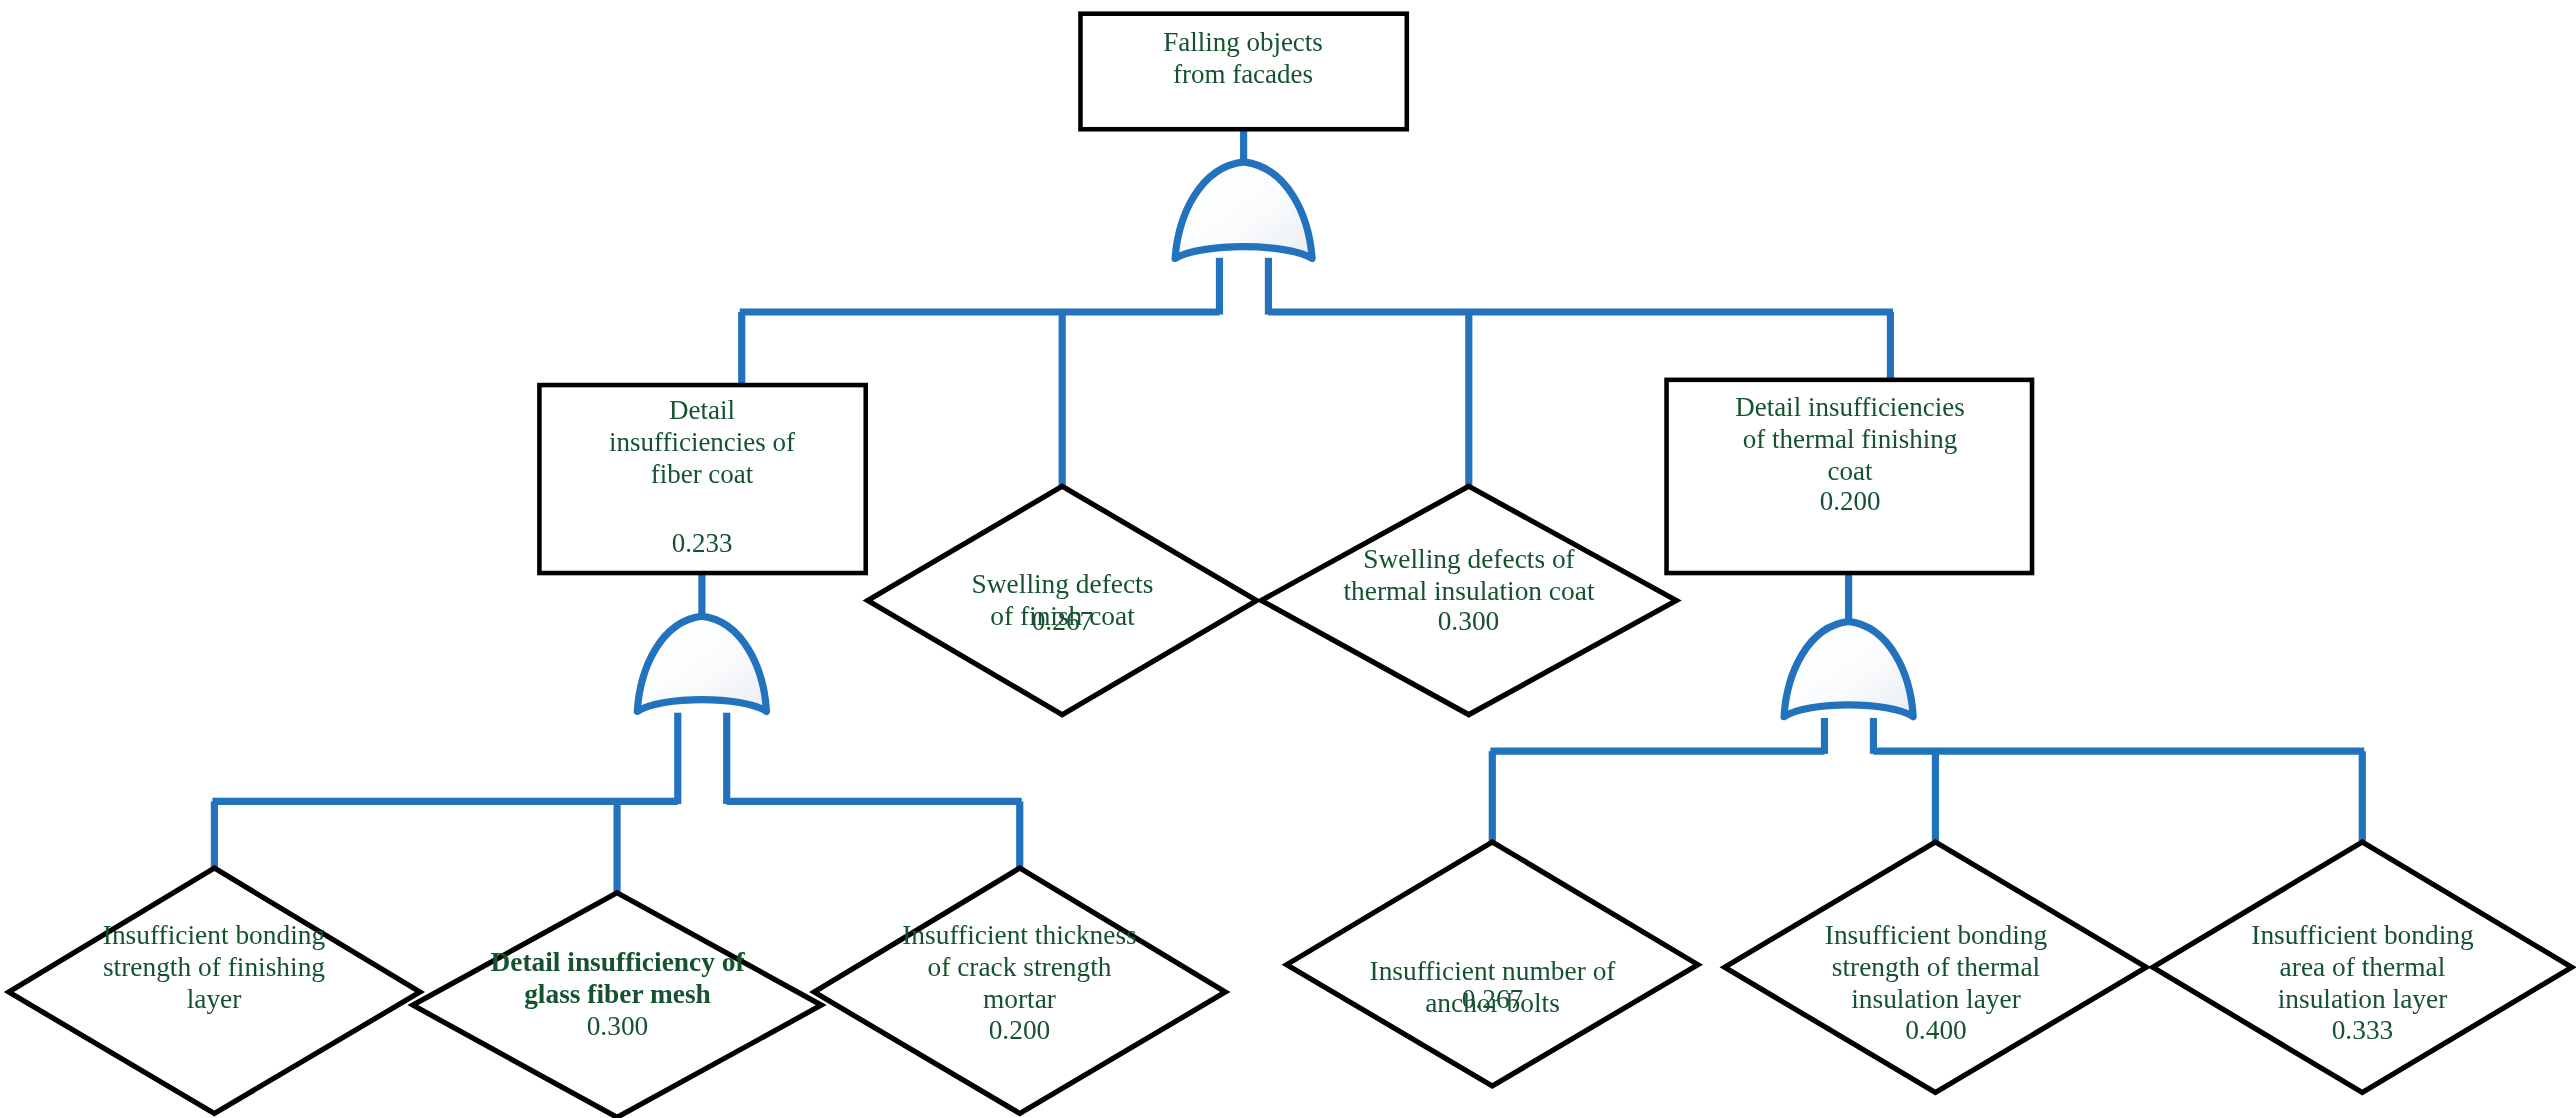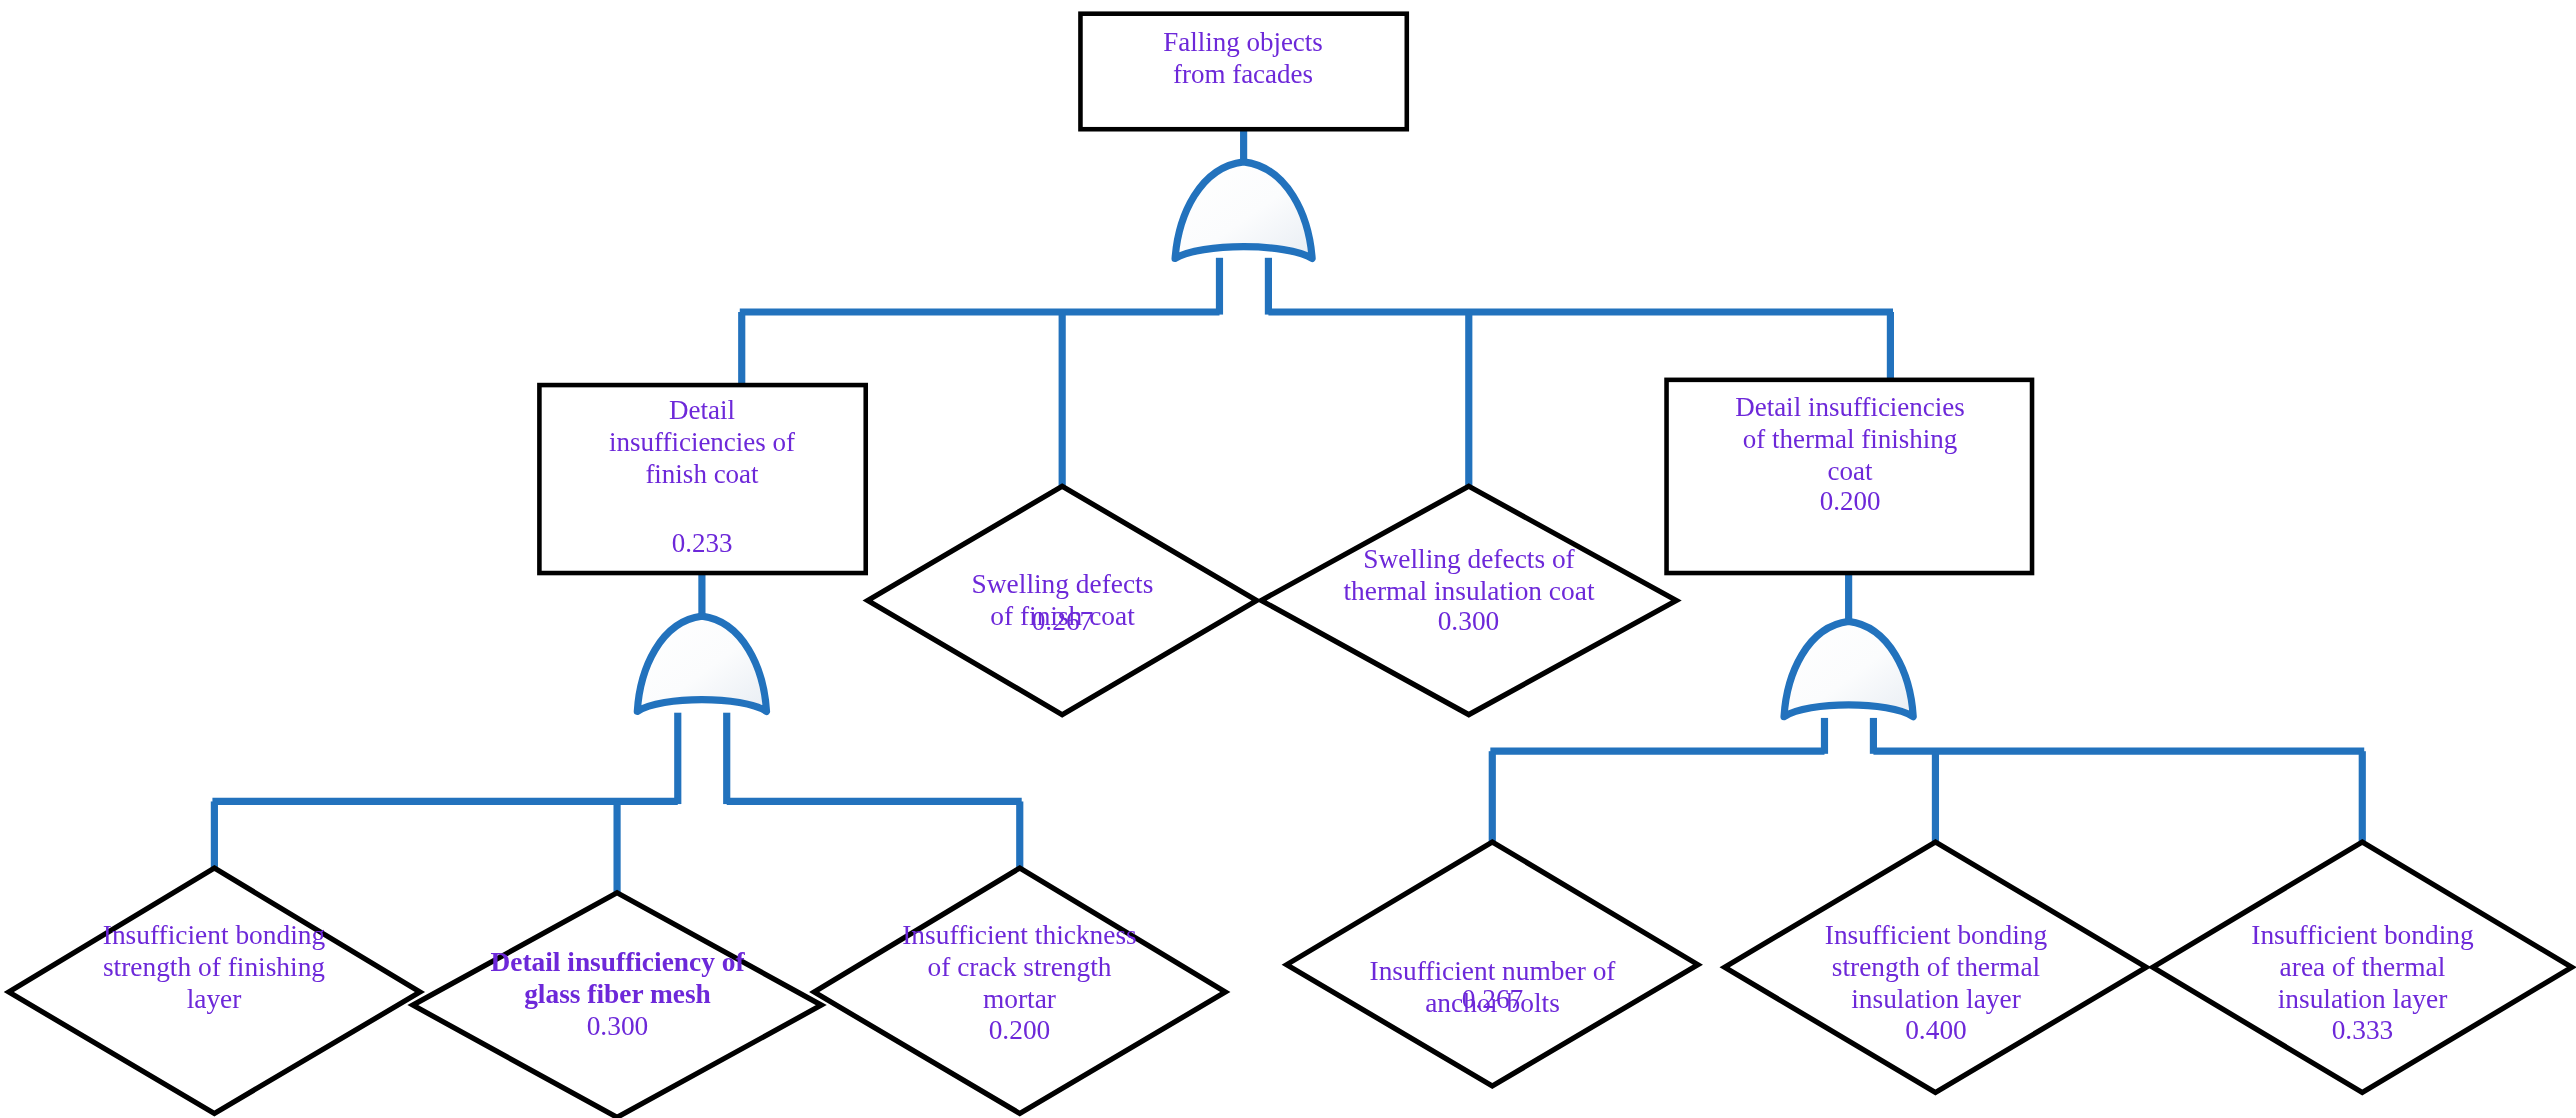--- a/index.html
+++ b/index.html
@@ -3,21 +3,21 @@
 <meta charset="utf-8">
 <style>
   html,body{margin:0;padding:0;background:#ffffff;}
   body{width:2576px;height:1118px;overflow:hidden;
        font-family:"Liberation Serif","DejaVu Serif",serif;}
   #stage{position:relative;width:2576px;height:1118px;background:#fff;}
   svg.layer{position:absolute;left:0;top:0;width:2576px;height:1118px;}
   .nodetext{
     position:absolute;
     text-align:center;
-    color:#6d28d9;
+    color:#14532d;
     font-family:"Liberation Serif","DejaVu Serif",serif;
     font-size:27.4px;
     line-height:1.16;
     white-space:pre-line;
     pointer-events:none;
   }
   .boxtext{font-size:27px;line-height:1.18;}
 </style>
 </head>
 <body>
@@ -98,21 +98,21 @@
       <polygon points="2965,1290 3288,1482 2965,1674 2642,1482"></polygon>
       <polygon points="3619,1290 3940,1482 3619,1674 3298,1482"></polygon>
     </g>
   </svg>
 
   <div class="nodetext boxtext" style="left:1080px;top:27.4px;width:326px;">Falling objects
 from facades</div>
 
   <div class="nodetext boxtext" style="left:539px;top:395px;width:326px;">Detail
 insufficiencies of
-finish coat</div>
+fiber coat</div>
   <div class="nodetext boxtext" style="left:539px;top:488px;width:326px;margin-top:40px;">0.233</div>
 
   <div class="nodetext" style="left:868px;top:569px;width:389px;">Swelling  defects
 of finish coat</div>
   <div class="nodetext" style="left:868px;top:606px;width:389px;">0.267</div>
 
   <div class="nodetext" style="left:1255px;top:544px;width:428px;">Swelling  defects of
 thermal insulation coat</div>
   <div class="nodetext" style="left:1261px;top:606px;width:415px;">0.300</div>
 

